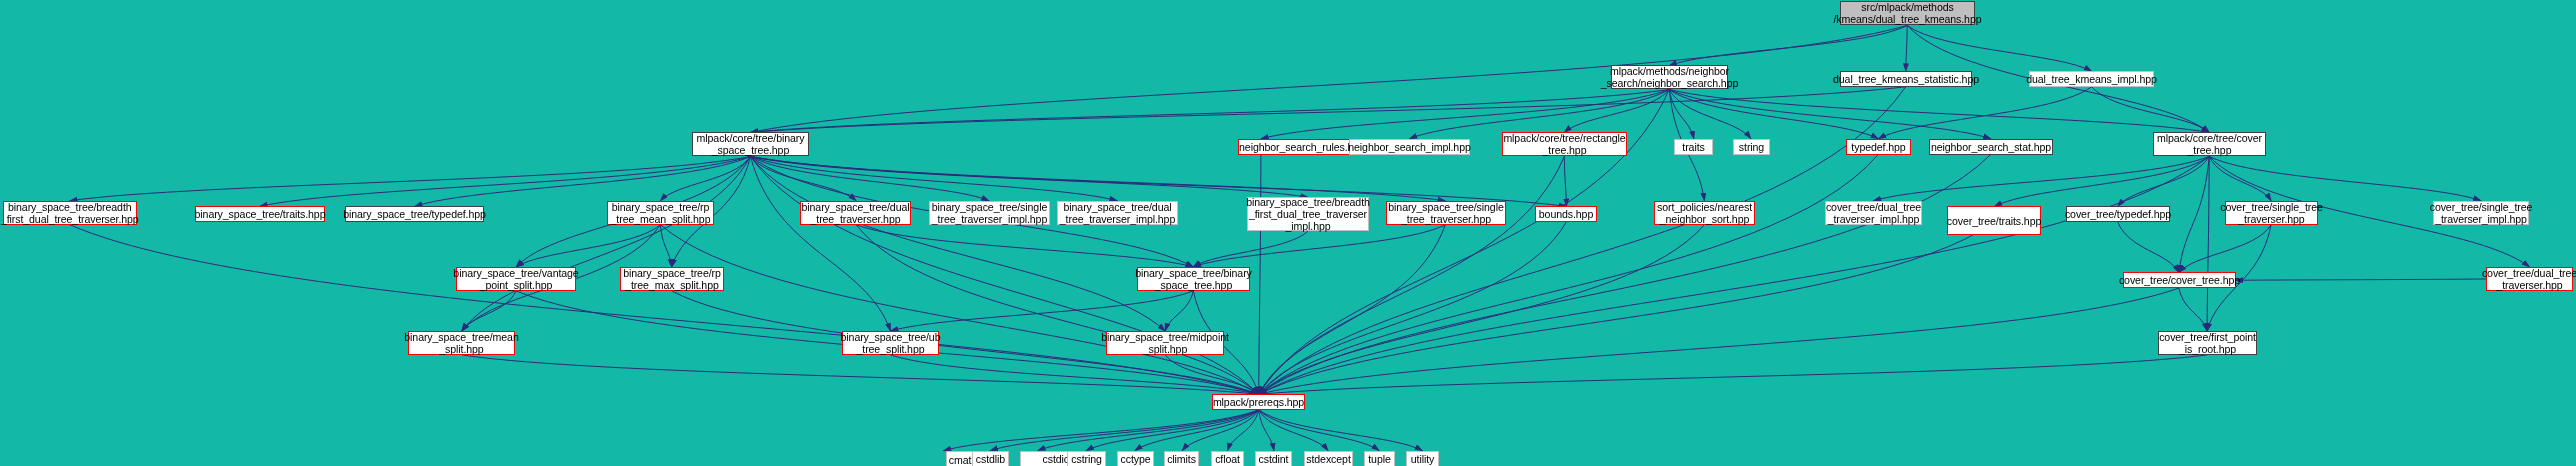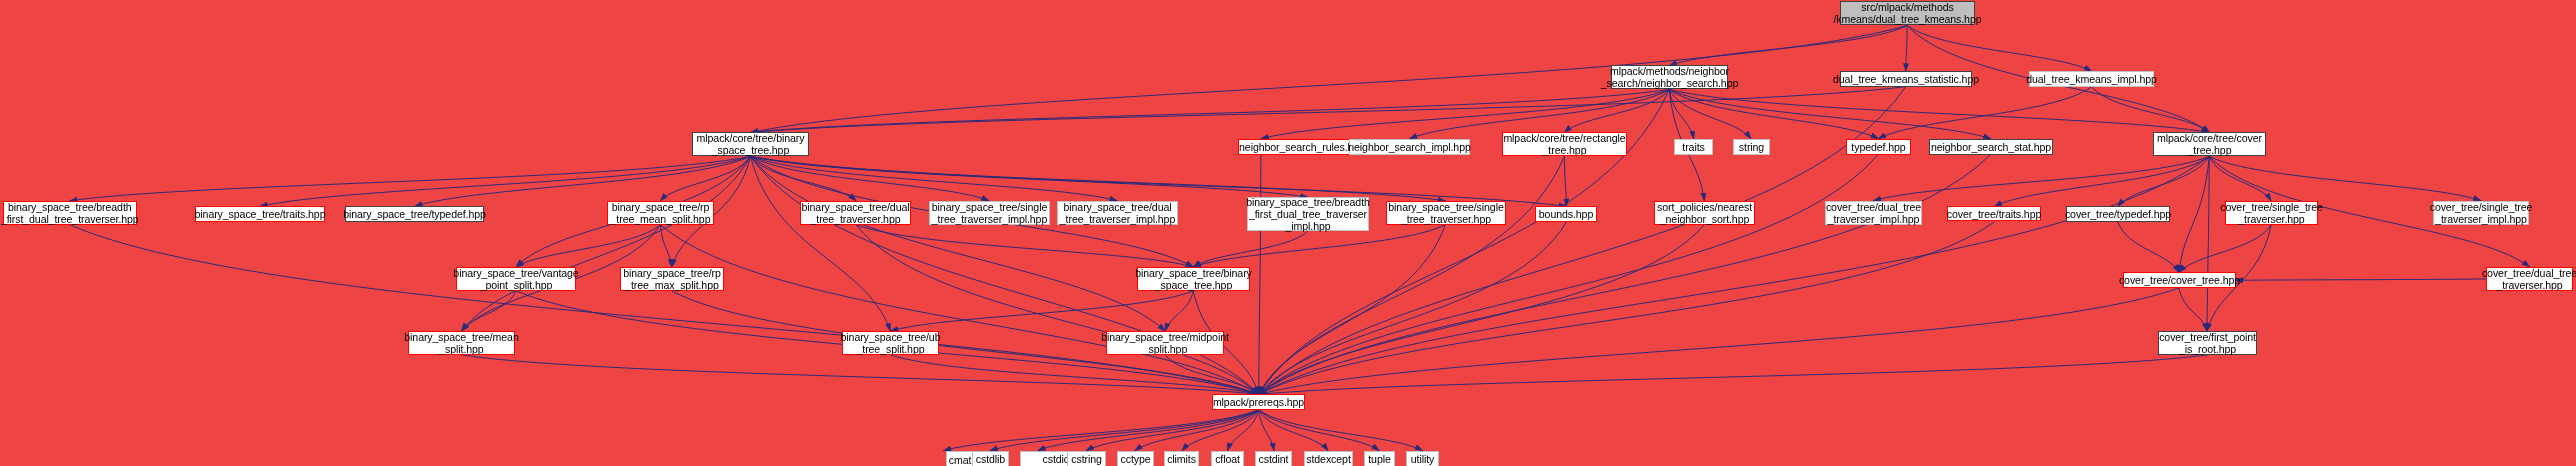--- a/index.html
+++ b/index.html
@@ -4,21 +4,21 @@
 <style>
   html, body {
     margin: 0;
     padding: 0;
     background: #ffffff;
   }
   #canvas {
     position: relative;
     width: 2576px;
     height: 467px;
-    background: #ef4444;
+    background: #14b8a6;
     font-family: "Liberation Sans", sans-serif;
     overflow: hidden;
   }
   #edges {
     position: absolute;
     left: 0;
     top: 0;
     width: 2576px;
     height: 467px;
     pointer-events: none;
@@ -182,21 +182,21 @@
       <div class="node grey" style="left: 1247px; top: 197px; width: 122px; height: 34px;">binary_space_tree/breadth
 _first_dual_tree_traverser
 _impl.hpp</div>
       <div class="node red" style="left: 1386px; top: 201px; width: 120px; height: 24px;">binary_space_tree/single
 _tree_traverser.hpp</div>
       <div class="node red" style="left: 1535px; top: 206px; width: 62px; height: 15.5px;">bounds.hpp</div>
       <div class="node red" style="left: 1654px; top: 201px; width: 101px; height: 24px;">sort_policies/nearest
 _neighbor_sort.hpp</div>
       <div class="node grey" style="left: 1825px; top: 201px; width: 97px; height: 24px;">cover_tree/dual_tree
 _traverser_impl.hpp</div>
-      <div class="node red" style="left: 1947px; top: 206px; width: 94px; height: 15px;">cover_tree/traits.hpp</div>
+      <div class="node red" style="left: 1947px; top: 206px; width: 94px; height: 29px;">cover_tree/traits.hpp</div>
       <div class="node black" style="left: 2066px; top: 206px; width: 104px; height: 15.5px;">cover_tree/typedef.hpp</div>
       <div class="node red" style="left: 2225px; top: 201px; width: 93px; height: 24px;">cover_tree/single_tree
 _traverser.hpp</div>
       <div class="node grey" style="left: 2433px; top: 201px; width: 96px; height: 24px;">cover_tree/single_tree
 _traverser_impl.hpp</div>
       <div class="node red" style="left: 456px; top: 267px; width: 120px; height: 24px;">binary_space_tree/vantage
 _point_split.hpp</div>
       <div class="node red" style="left: 620px; top: 267px; width: 104px; height: 24px;">binary_space_tree/rp
 _tree_max_split.hpp</div>
       <div class="node red" style="left: 1137px; top: 267px; width: 113px; height: 24px;">binary_space_tree/binary

